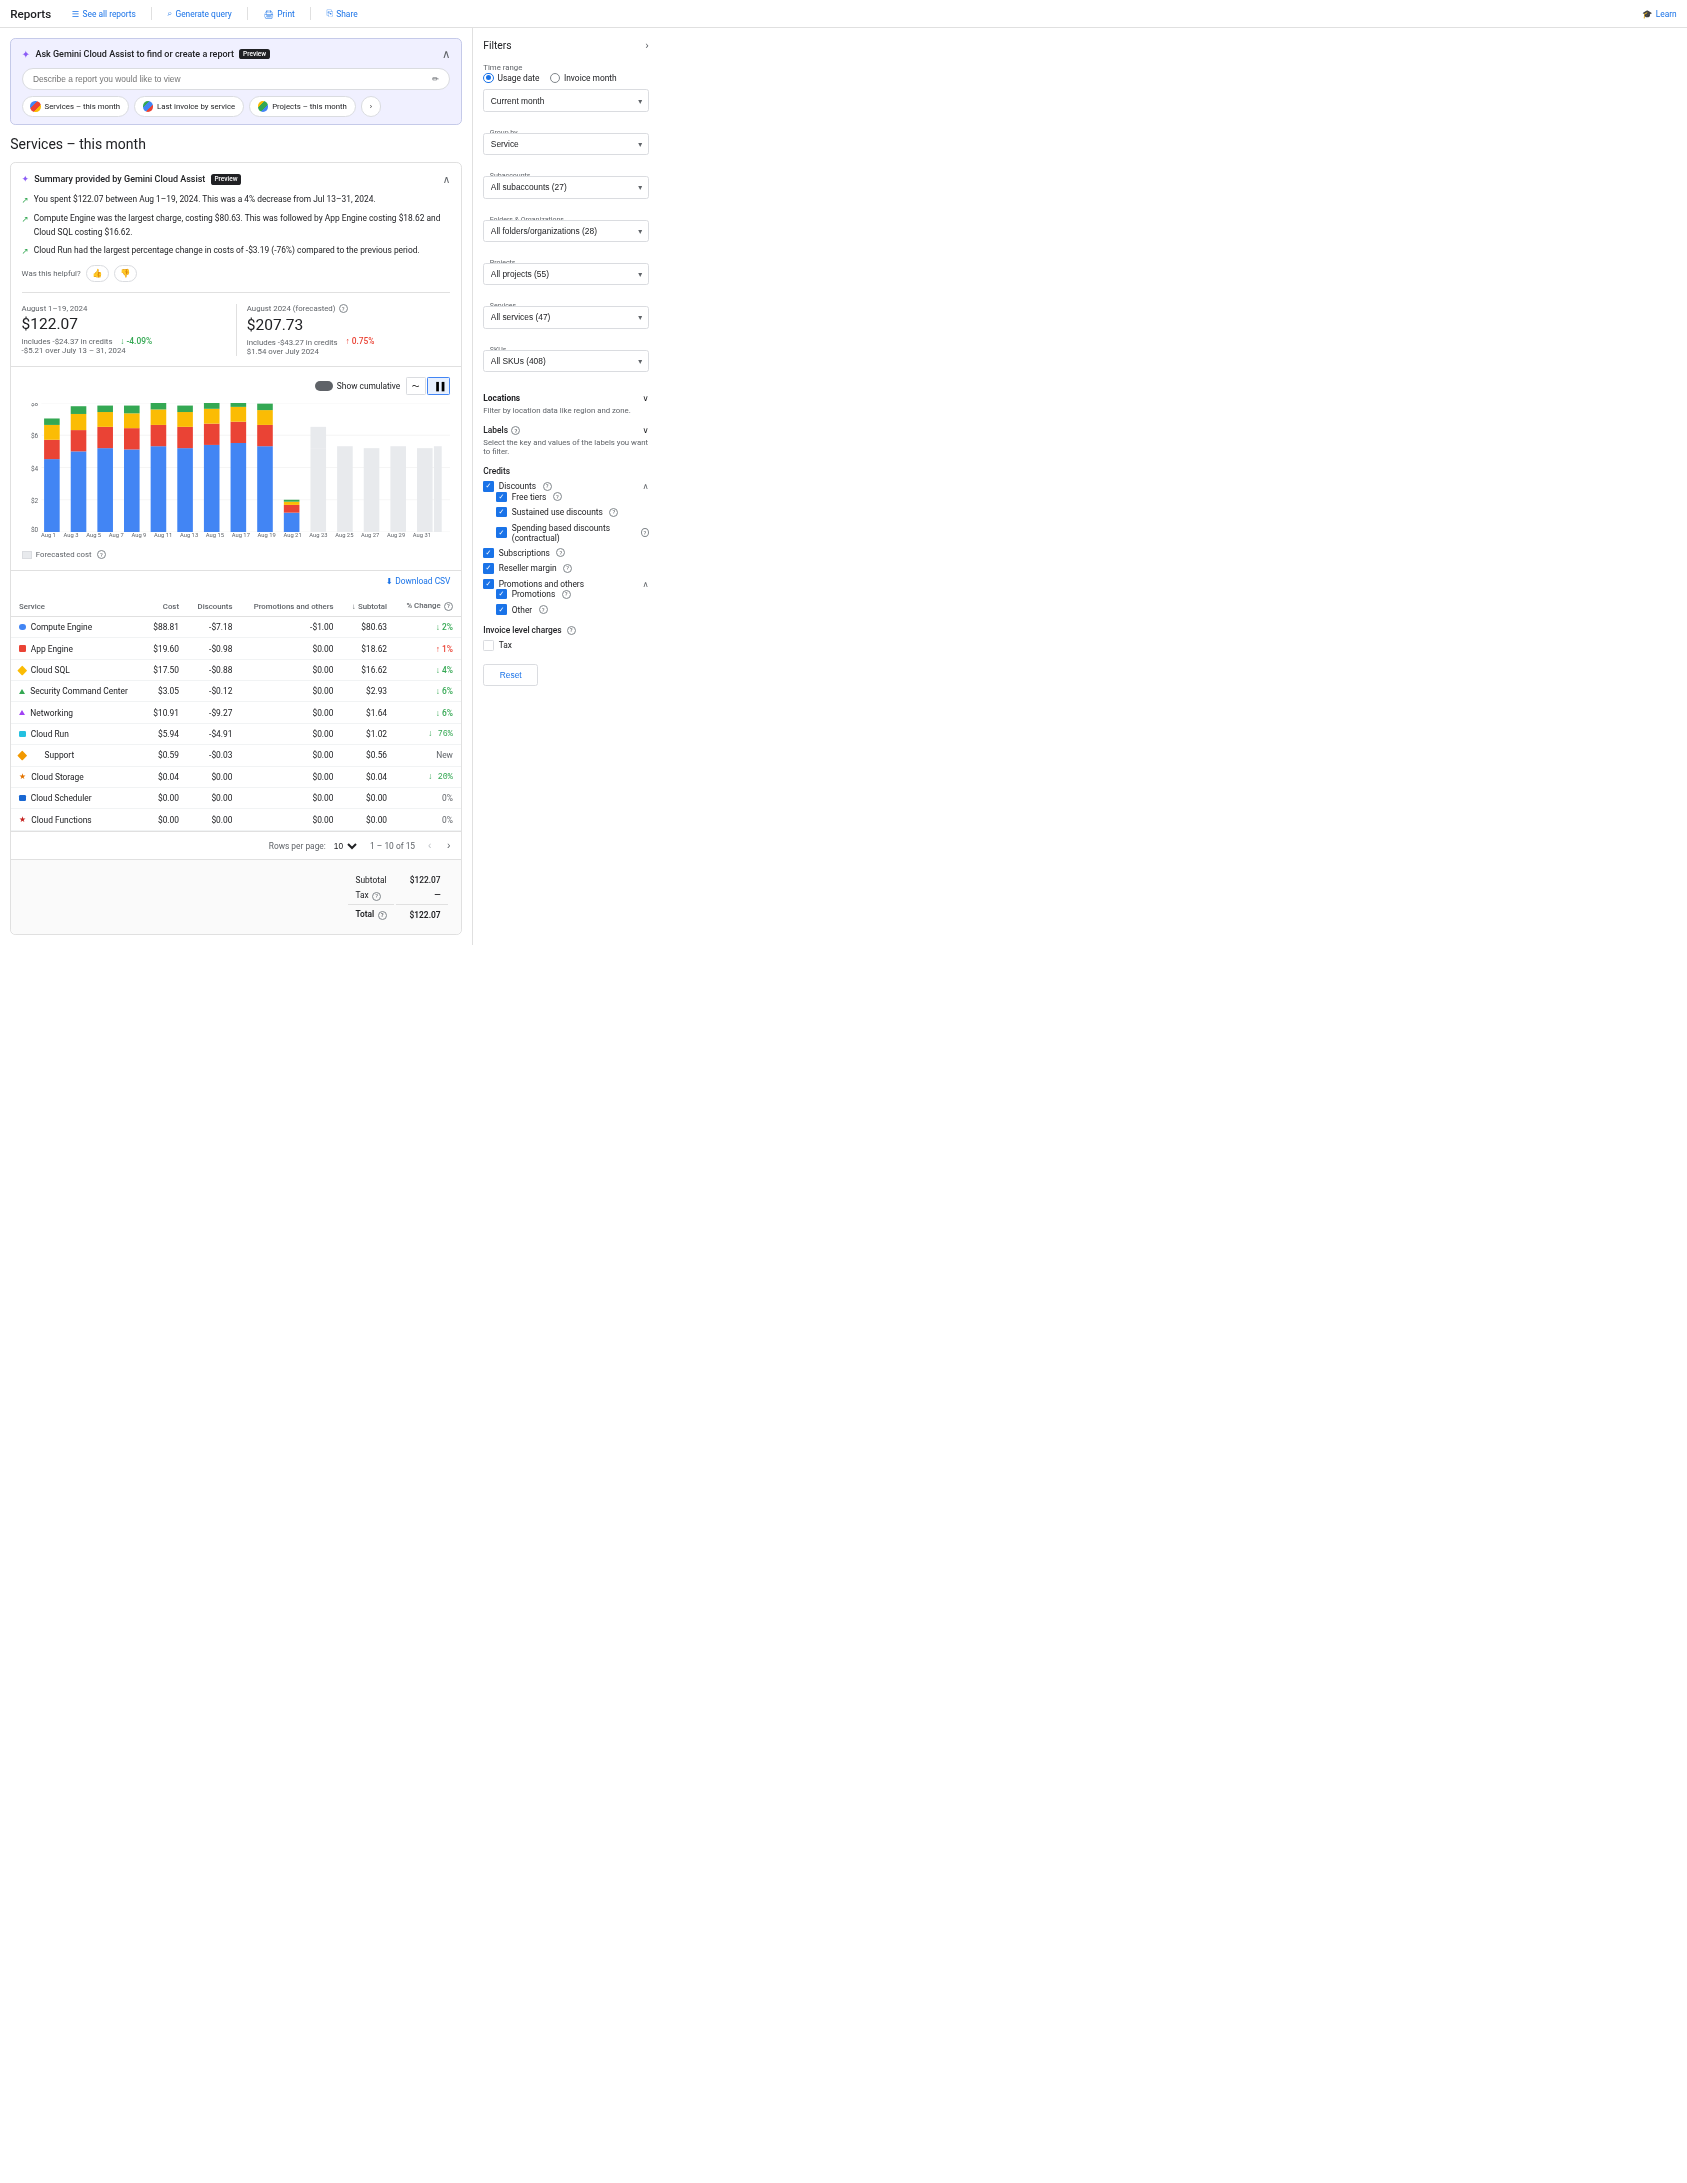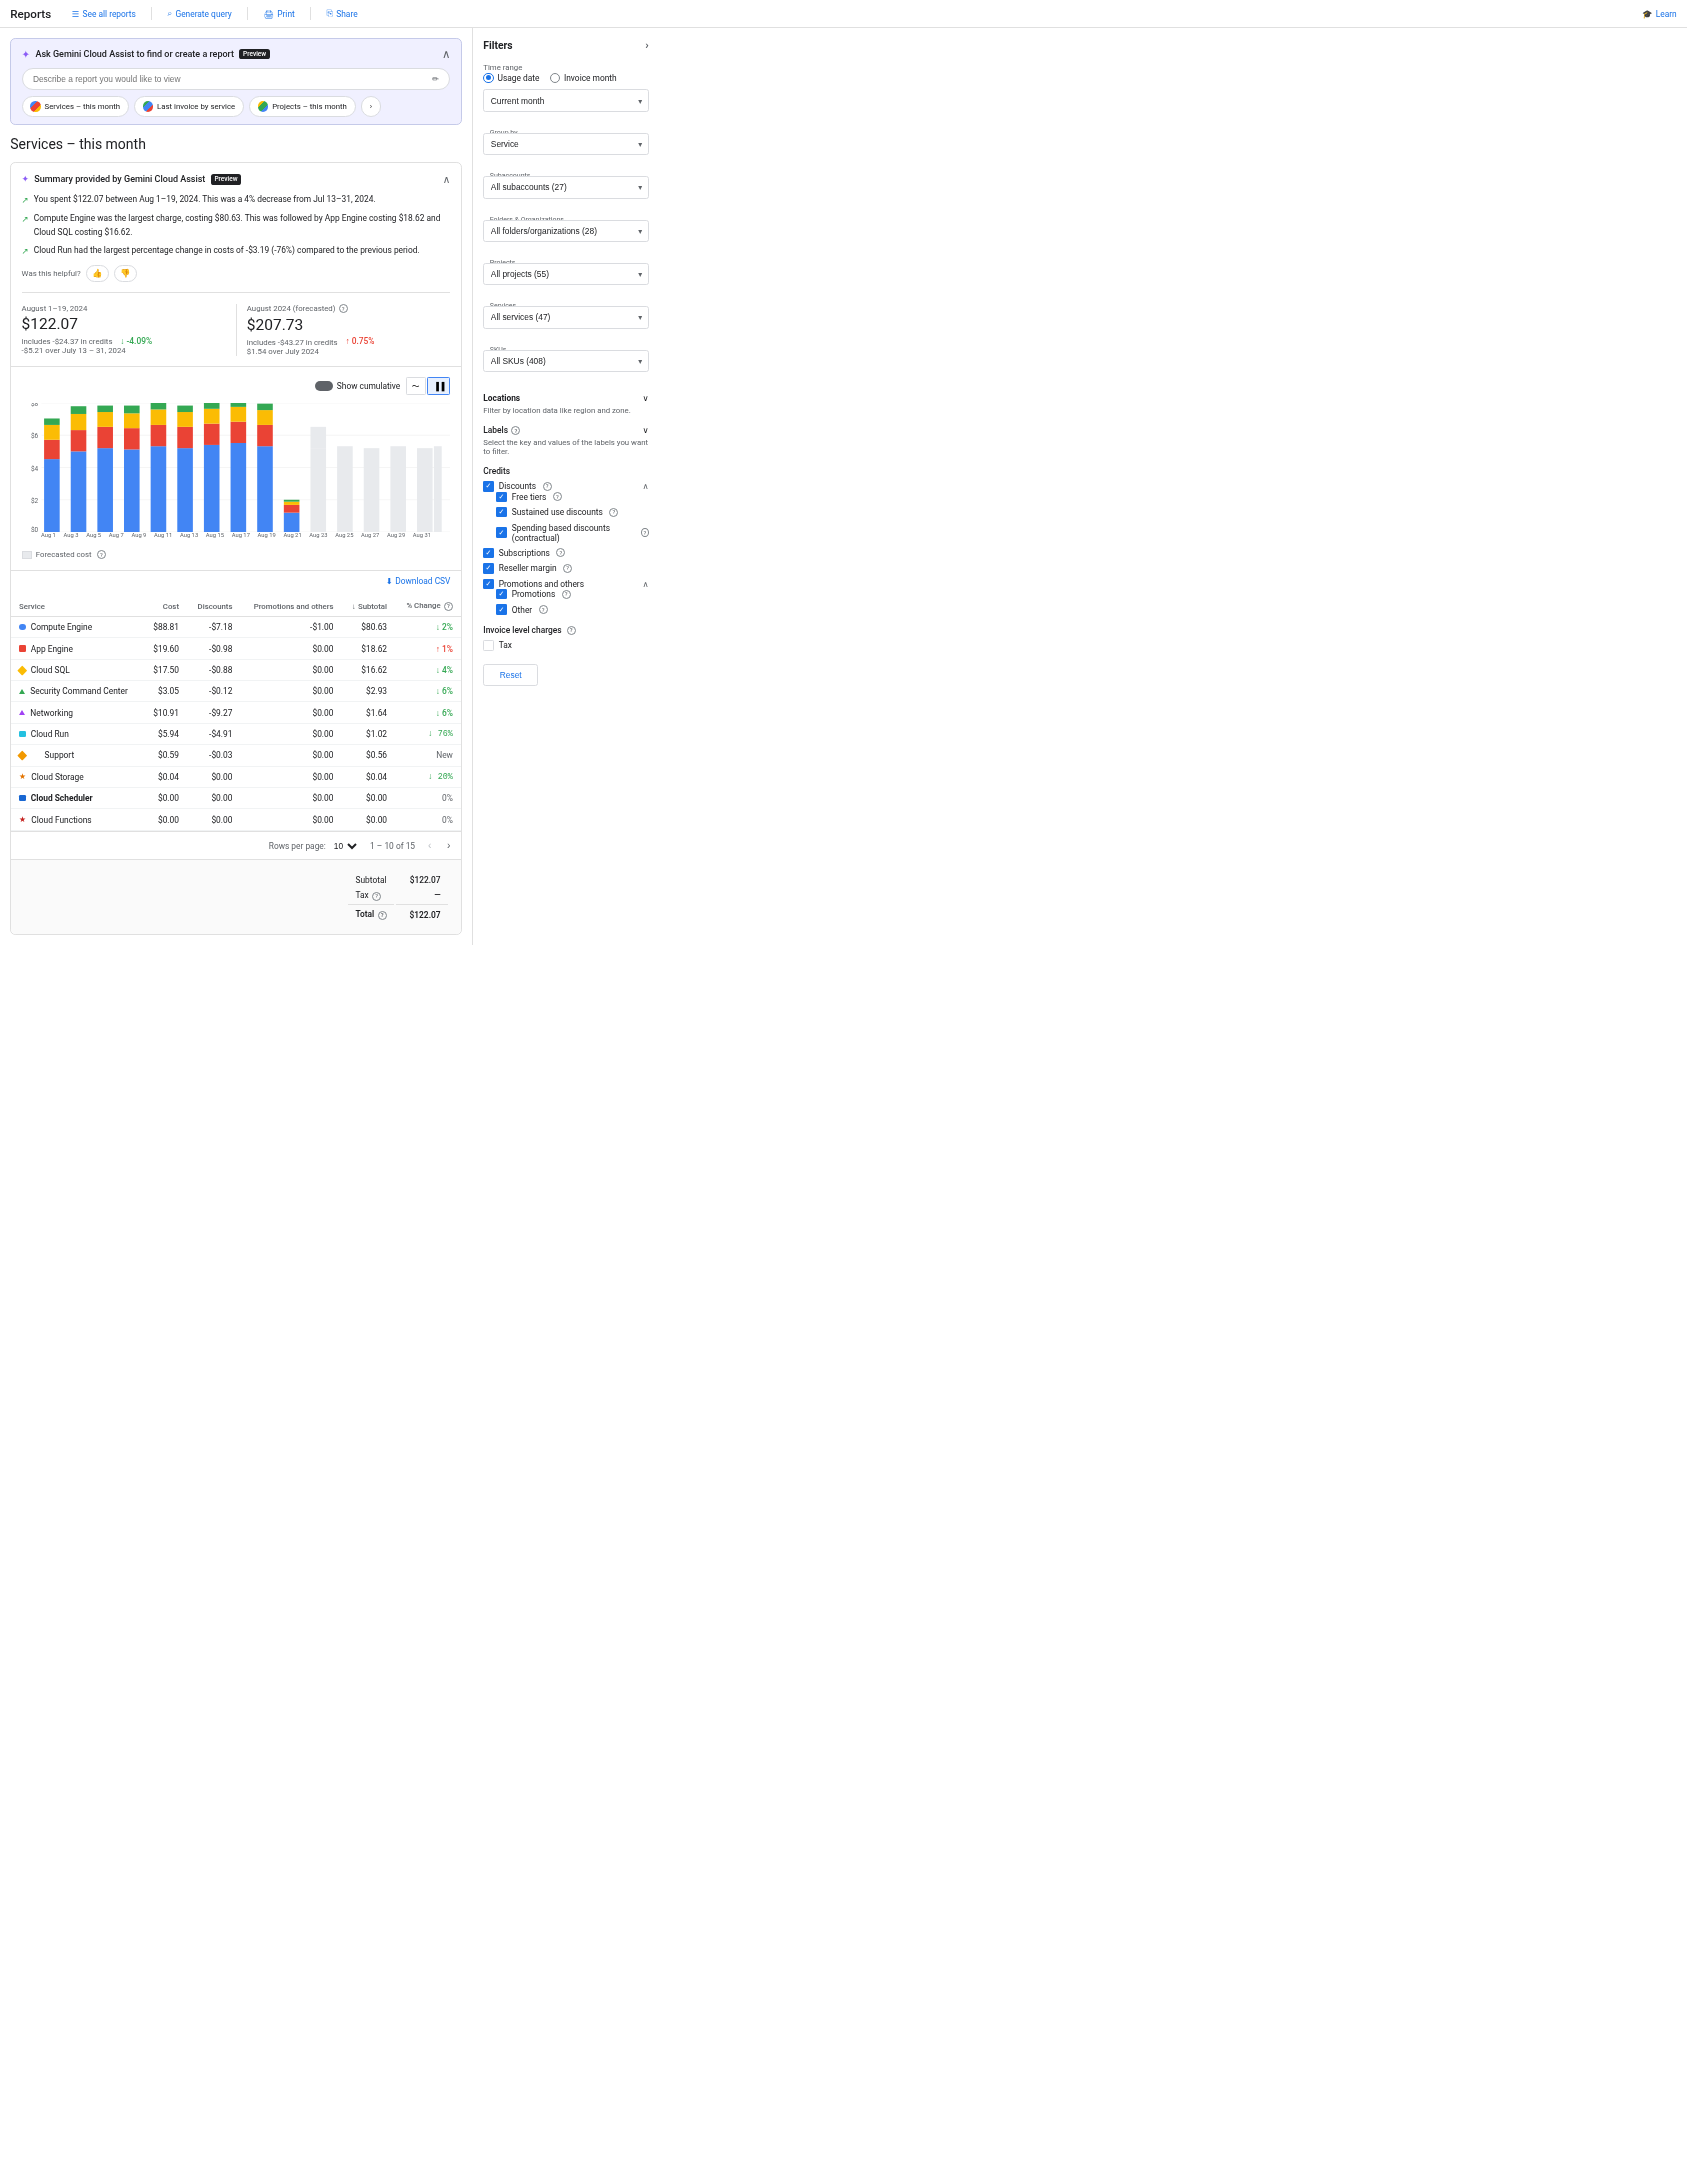--- a/index.html
+++ b/index.html
@@ -76,21 +76,21 @@
     .page-nav-btn:disabled { color: #bdc1c6; cursor: default; }
 
     
     .totals-section { display: flex; justify-content: flex-end; padding: 10.3px; border-top: 0.6px solid #e0e0e0; background: #fafafa; border-radius: 0 0 5.2px 5.2px; }
     .totals-table { font-size: 8.4px; }
     .totals-table td { padding: 1.9px 7.8px; }
     .totals-table td:last-child { text-align: right; font-weight: 500; min-width: 52px; }
     .totals-table .total-row td { font-weight: 600; border-top: 0.6px solid #e0e0e0; padding-top: 3.9px; }
 
     
-    .sidebar-title { font-size: 10.3px; font-weight: 700; color: #202124; margin-bottom: 10.3px; display: flex; align-items: center; justify-content: space-between; }
+    .sidebar-title { font-size: 10.3px; font-weight: 400; color: #202124; margin-bottom: 10.3px; display: flex; align-items: center; justify-content: space-between; }
     .filter-section { margin-bottom: 10.3px; }
     .filter-label { font-size: 7.8px; color: #5f6368; margin-bottom: 1px; }
     .filter-radio-row { display: flex; align-items: center; gap: 10.3px; margin-bottom: 6.5px; }
     .radio-option { display: flex; align-items: center; gap: 3.9px; cursor: pointer; font-size: 8.4px; }
     .radio-circle { width: 10.3px; height: 10.3px; border-radius: 50%; border: 1.3px solid #1a73e8; display: flex; align-items: center; justify-content: center; }
     .radio-circle.filled::after { content: ''; width: 5.2px; height: 5.2px; border-radius: 50%; background: #1a73e8; }
     .radio-circle.empty { border-color: #80868b; }
     .filter-select { width: 100%; border: 0.6px solid #dadce0; border-radius: 2.6px; padding: 5.2px 6.5px; font-size: 8.4px; color: #202124; background: #fff; cursor: pointer; appearance: none; position: relative; }
     .select-wrapper { position: relative; margin-bottom: 21px; }
     .select-wrapper::after { content: '▾'; position: absolute; right: 6.5px; top: 50%; transform: translateY(-50%); color: #5f6368; pointer-events: none; font-size: 7.8px; }
@@ -477,21 +477,21 @@
       </div>
     </td>
     <td>$0.04</td>
     <td>$0.00</td>
     <td>$0.00</td>
     <td>$0.04</td>
     <td style="color:#34a853;font-weight:500;font-family:Liberation Mono, monospace;">↓ 20%</td>
   </tr>
               <tr>
     <td>
-      <div style="display:flex;align-items:center;gap:5.2px;font-weight:bold;">
+      <div style="display:flex;align-items:center;gap:5.2px;">
         <span style="display:inline-block;width:6.5px;height:6.5px;border-radius:1.3px;background:#1967d2;flex-shrink:0;"></span>
         <span>Cloud Scheduler</span>
       </div>
     </td>
     <td>$0.00</td>
     <td>$0.00</td>
     <td>$0.00</td>
     <td>$0.00</td>
     <td style="color:#5f6368;">0%</td>
   </tr>

